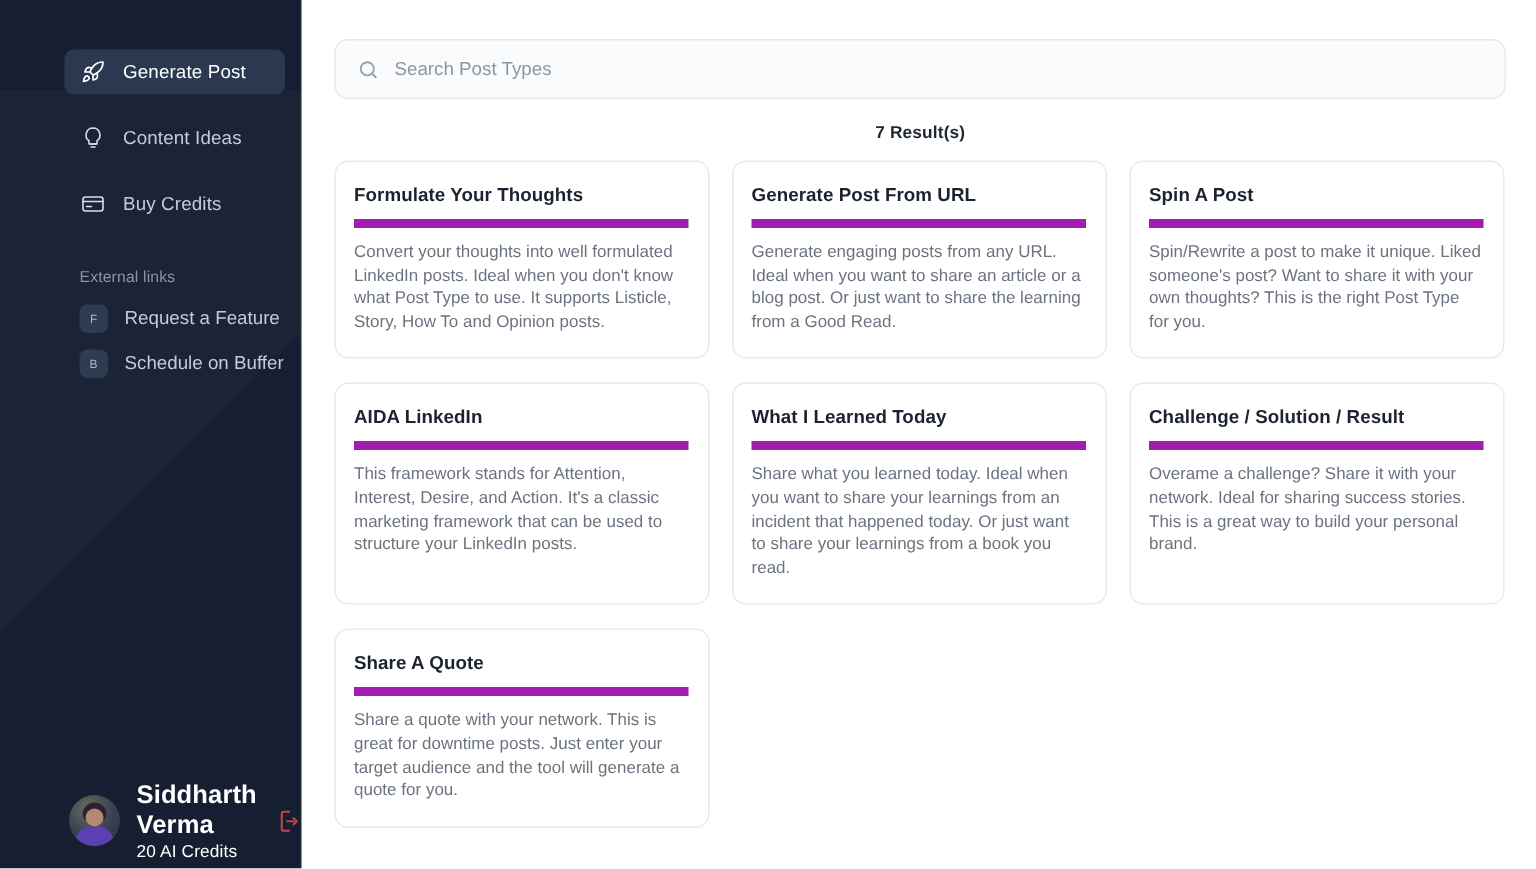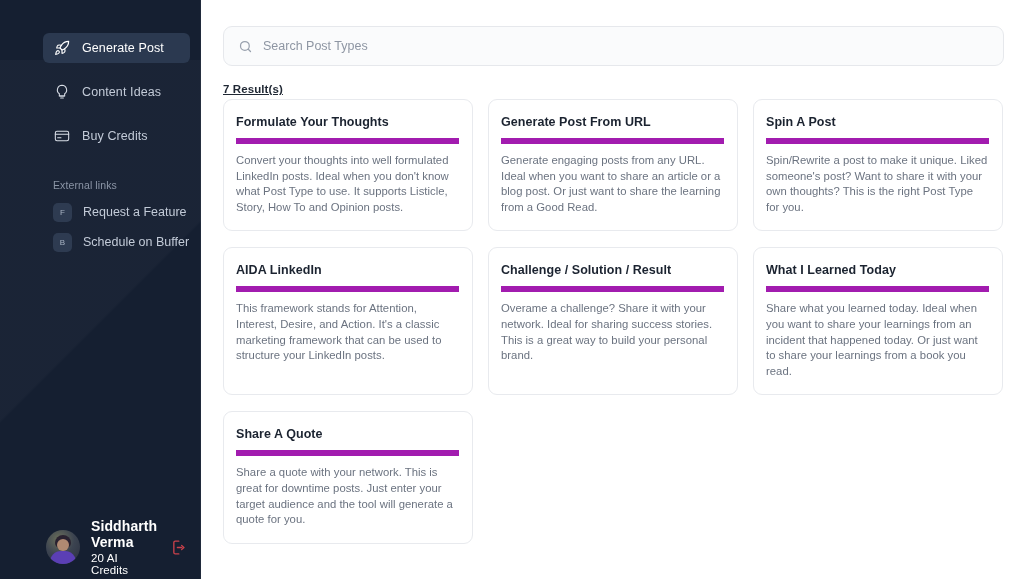--- a/index.html
+++ b/index.html
@@ -165,21 +165,21 @@
     background: #b08a72;
   }
   .avatar .av-body {
     position: absolute;
     left: 4px; bottom: -3px;
     width: 26px; height: 16px;
     border-radius: 11px 11px 0 0;
     background: #5b3fb5;
   }
   .user-meta { display: flex; flex-direction: column; gap: 2px; flex: 1 1 auto; }
-  .user-name { font-size: 14px; color: #ffffff; font-weight: bold; letter-spacing: 0.1px; }
+  .user-name { font-size: 17px; color: #ffffff; font-weight: bold; letter-spacing: 0.1px; }
   .user-credits { font-size: 11.5px; color: #ffffff; letter-spacing: 0.1px; }
   .logout-btn {
     width: 22px; height: 22px;
     flex: 0 0 22px;
     display: flex;
     align-items: center;
     justify-content: center;
     color: #c8414b;
     cursor: pointer;
   }
@@ -215,28 +215,27 @@
     outline: none;
     background: transparent;
     font-family: "Liberation Sans", sans-serif;
     font-size: 12.5px;
     color: #3b4350;
   }
   .search-input::placeholder { color: #8e96a3; }
 
   .results-count {
     width: 781px;
-    text-align: left;
+    text-align: center;
     font-size: 11.5px;
     color: #1f2733;
     font-weight: bold;
     margin-top: 17px;
-    margin-bottom: 4px;
+    margin-bottom: 12px;
     letter-spacing: 0.1px;
-    text-decoration: underline;
   }
 
   .card-grid {
     display: grid;
     grid-template-columns: repeat(3, 250px);
     gap: 16px 15px;
     width: 781px;
   }
 
   .card {
@@ -374,30 +373,30 @@
         <div class="card-title">Spin A Post</div>
         <div class="card-desc">Spin/Rewrite a post to make it unique. Liked someone's post? Want to share it with your own thoughts? This is the right Post Type for you.</div>
       </div>
 
       <div class="card">
         <div class="card-title">AIDA LinkedIn</div>
         <div class="card-desc">This framework stands for Attention, Interest, Desire, and Action. It's a classic marketing framework that can be used to structure your LinkedIn posts.</div>
       </div>
 
       <div class="card">
+        <div class="card-title">What I Learned Today</div>
+        <div class="card-desc">Share what you learned today. Ideal when you want to share your learnings from an incident that happened today. Or just want to share your learnings from a book you read.</div>
+      </div>
+
+      <div class="card">
         <div class="card-title">Challenge / Solution / Result</div>
         <div class="card-desc">Overame a challenge? Share it with your network. Ideal for sharing success stories. This is a great way to build your personal brand.</div>
       </div>
 
       <div class="card">
-        <div class="card-title">What I Learned Today</div>
-        <div class="card-desc">Share what you learned today. Ideal when you want to share your learnings from an incident that happened today. Or just want to share your learnings from a book you read.</div>
-      </div>
-
-      <div class="card">
         <div class="card-title">Share A Quote</div>
         <div class="card-desc">Share a quote with your network. This is great for downtime posts. Just enter your target audience and the tool will generate a quote for you.</div>
       </div>
 
     </div>
 
   </main>
 
 </div>
 

